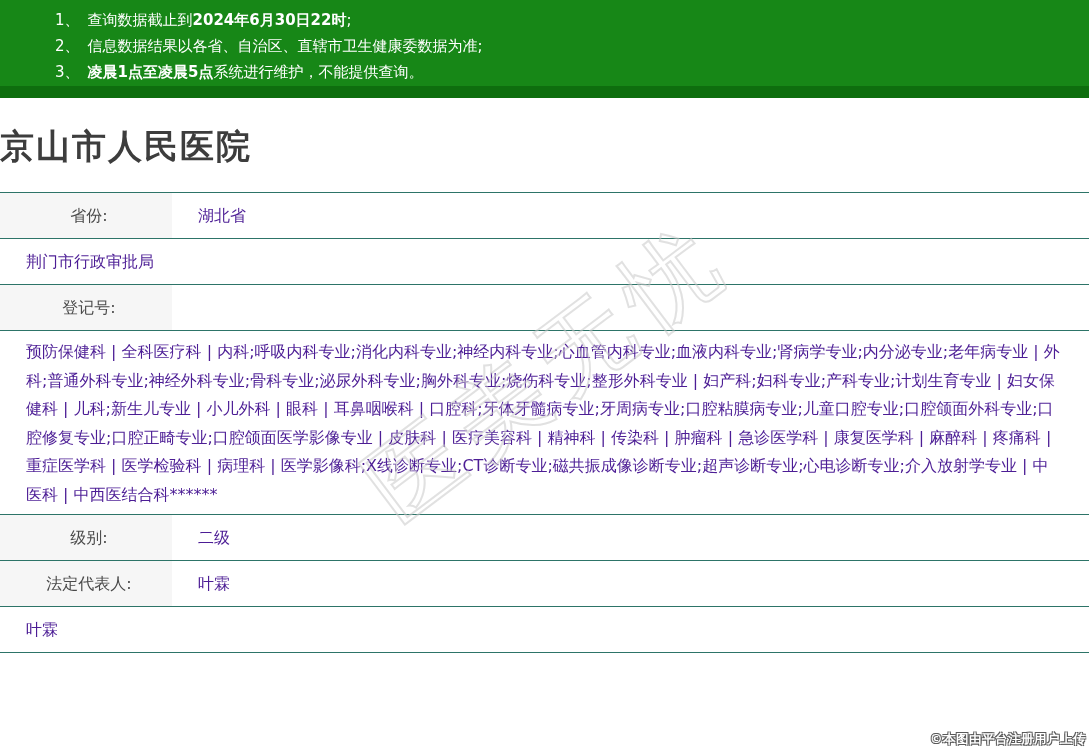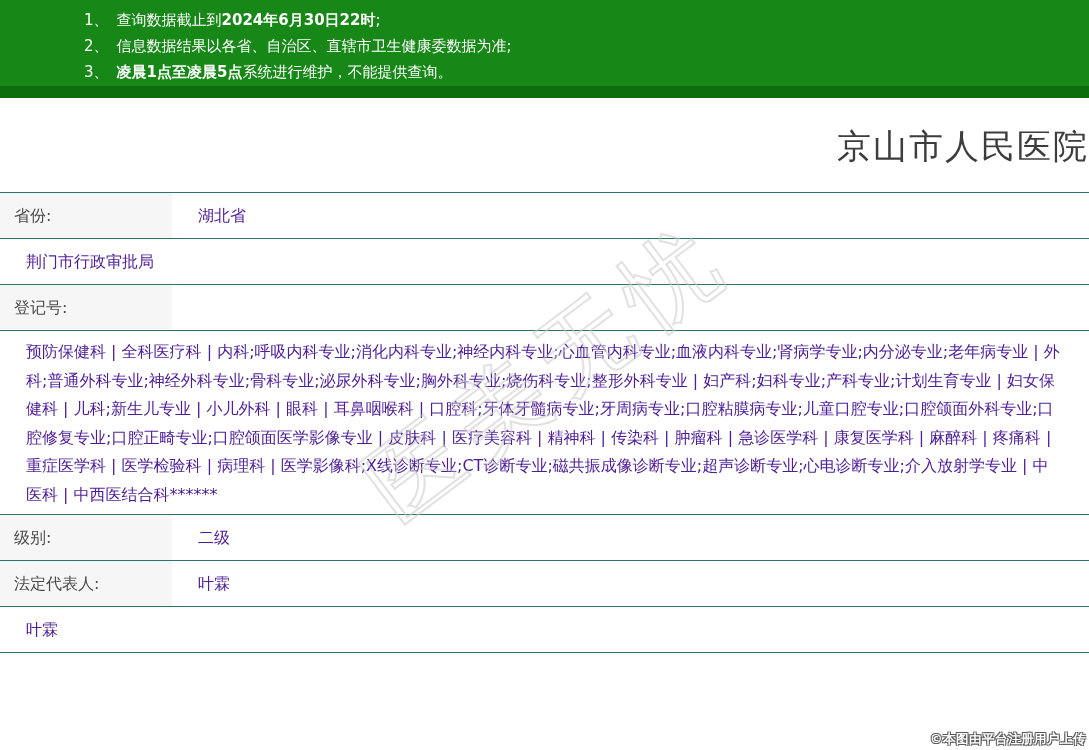--- a/index.html
+++ b/index.html
@@ -5,34 +5,34 @@
   * { margin:0; padding:0; box-sizing:border-box; }
   html,body { background:#e8e8e8; }
   body { font-family:"DejaVu Sans","Liberation Sans",sans-serif; }
   .page {
     position:relative; width:1089px; height:750px;
     background:#ffffff; overflow:hidden;
   }
   
   .banner { background:#178717; color:#ffffff; padding:7px 0 4px 55px; height:86px; }
   .banner-strip { background:#0e6e0e; height:12px; width:100%; }
-  .notice-line { font-size:15px; line-height:26px; white-space:nowrap;margin-left:29px; }
+  .notice-line { font-size:15px; line-height:26px; white-space:nowrap; }
   .notice-line .num { margin-right:8px; }
   .notice-line b { font-weight:700; }
   
   .title {
-    text-align:right; font-size:34px; font-weight:400; color:#3d3d3d;
+    text-align:left; font-size:34px; font-weight:700; color:#3d3d3d;
     letter-spacing:2px; margin:26px 0 22px 0;
   }
   
   .info-table { width:100%; border-top:1px solid #2d7468; }
   .row { display:flex; border-bottom:1px solid #2d7468; background:#ffffff; }
   .row .label {
     width:172px; flex:0 0 172px; background:#f6f6f6; color:#4a4a4a;
-    font-size:16px; padding:13px 8px 13px 14px; line-height:19px;
+    font-size:16px; padding:13px 8px 13px 14px; line-height:19px;text-align:center;
   }
   .row .value {
     flex:1; color:#4c1d95; font-size:16px;
     padding:13px 28px 13px 26px; line-height:19px;
   }
   .row.tall .value { line-height:28.5px; padding-top:7px; padding-bottom:5px; }
   .row.tall .label { padding-top:14px; }
   
   .watermark {
     position:absolute; left:548px; top:372px; z-index:3;

